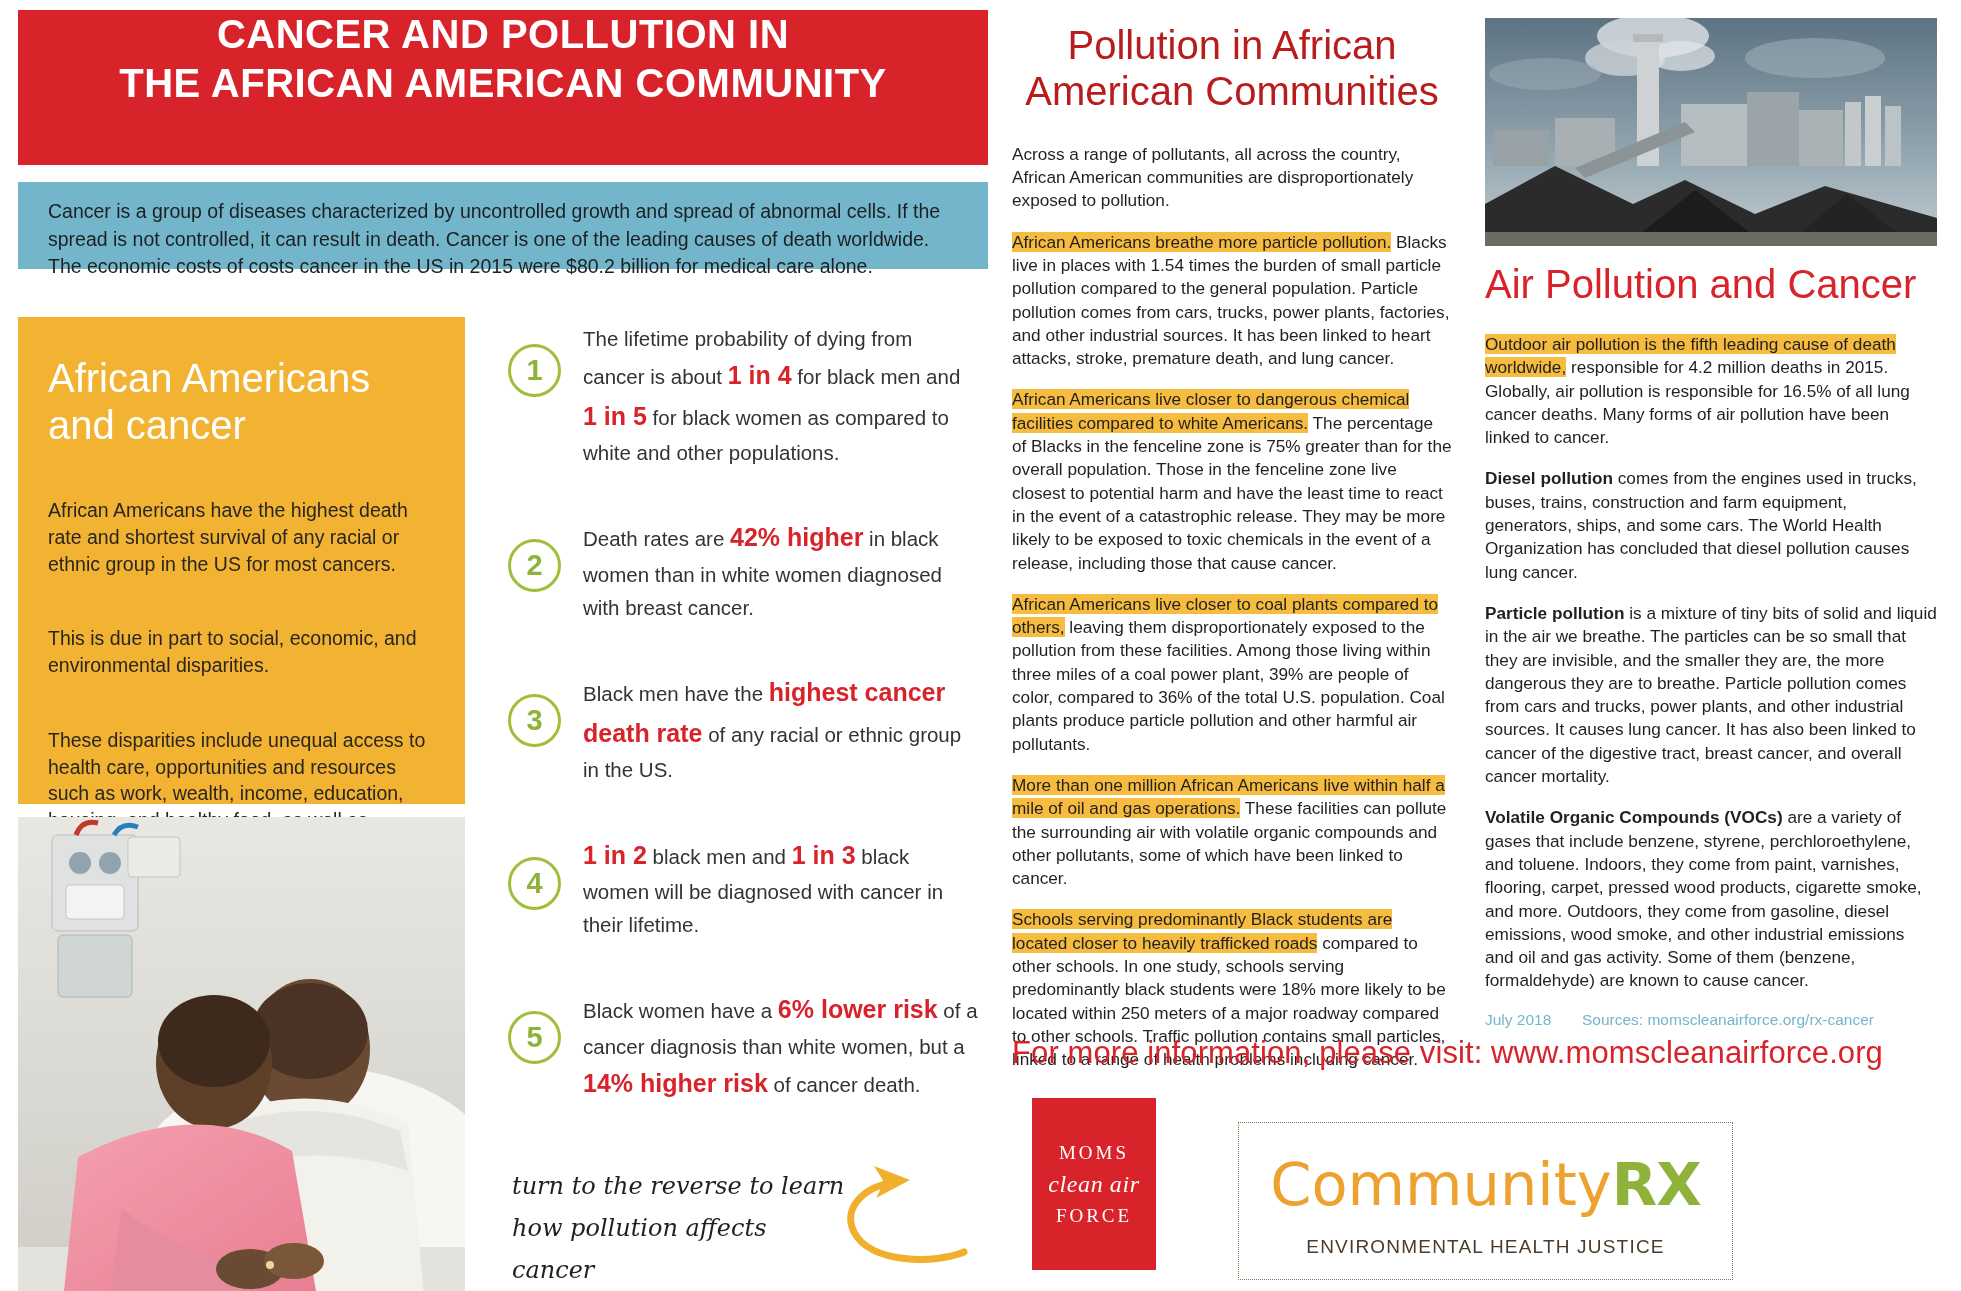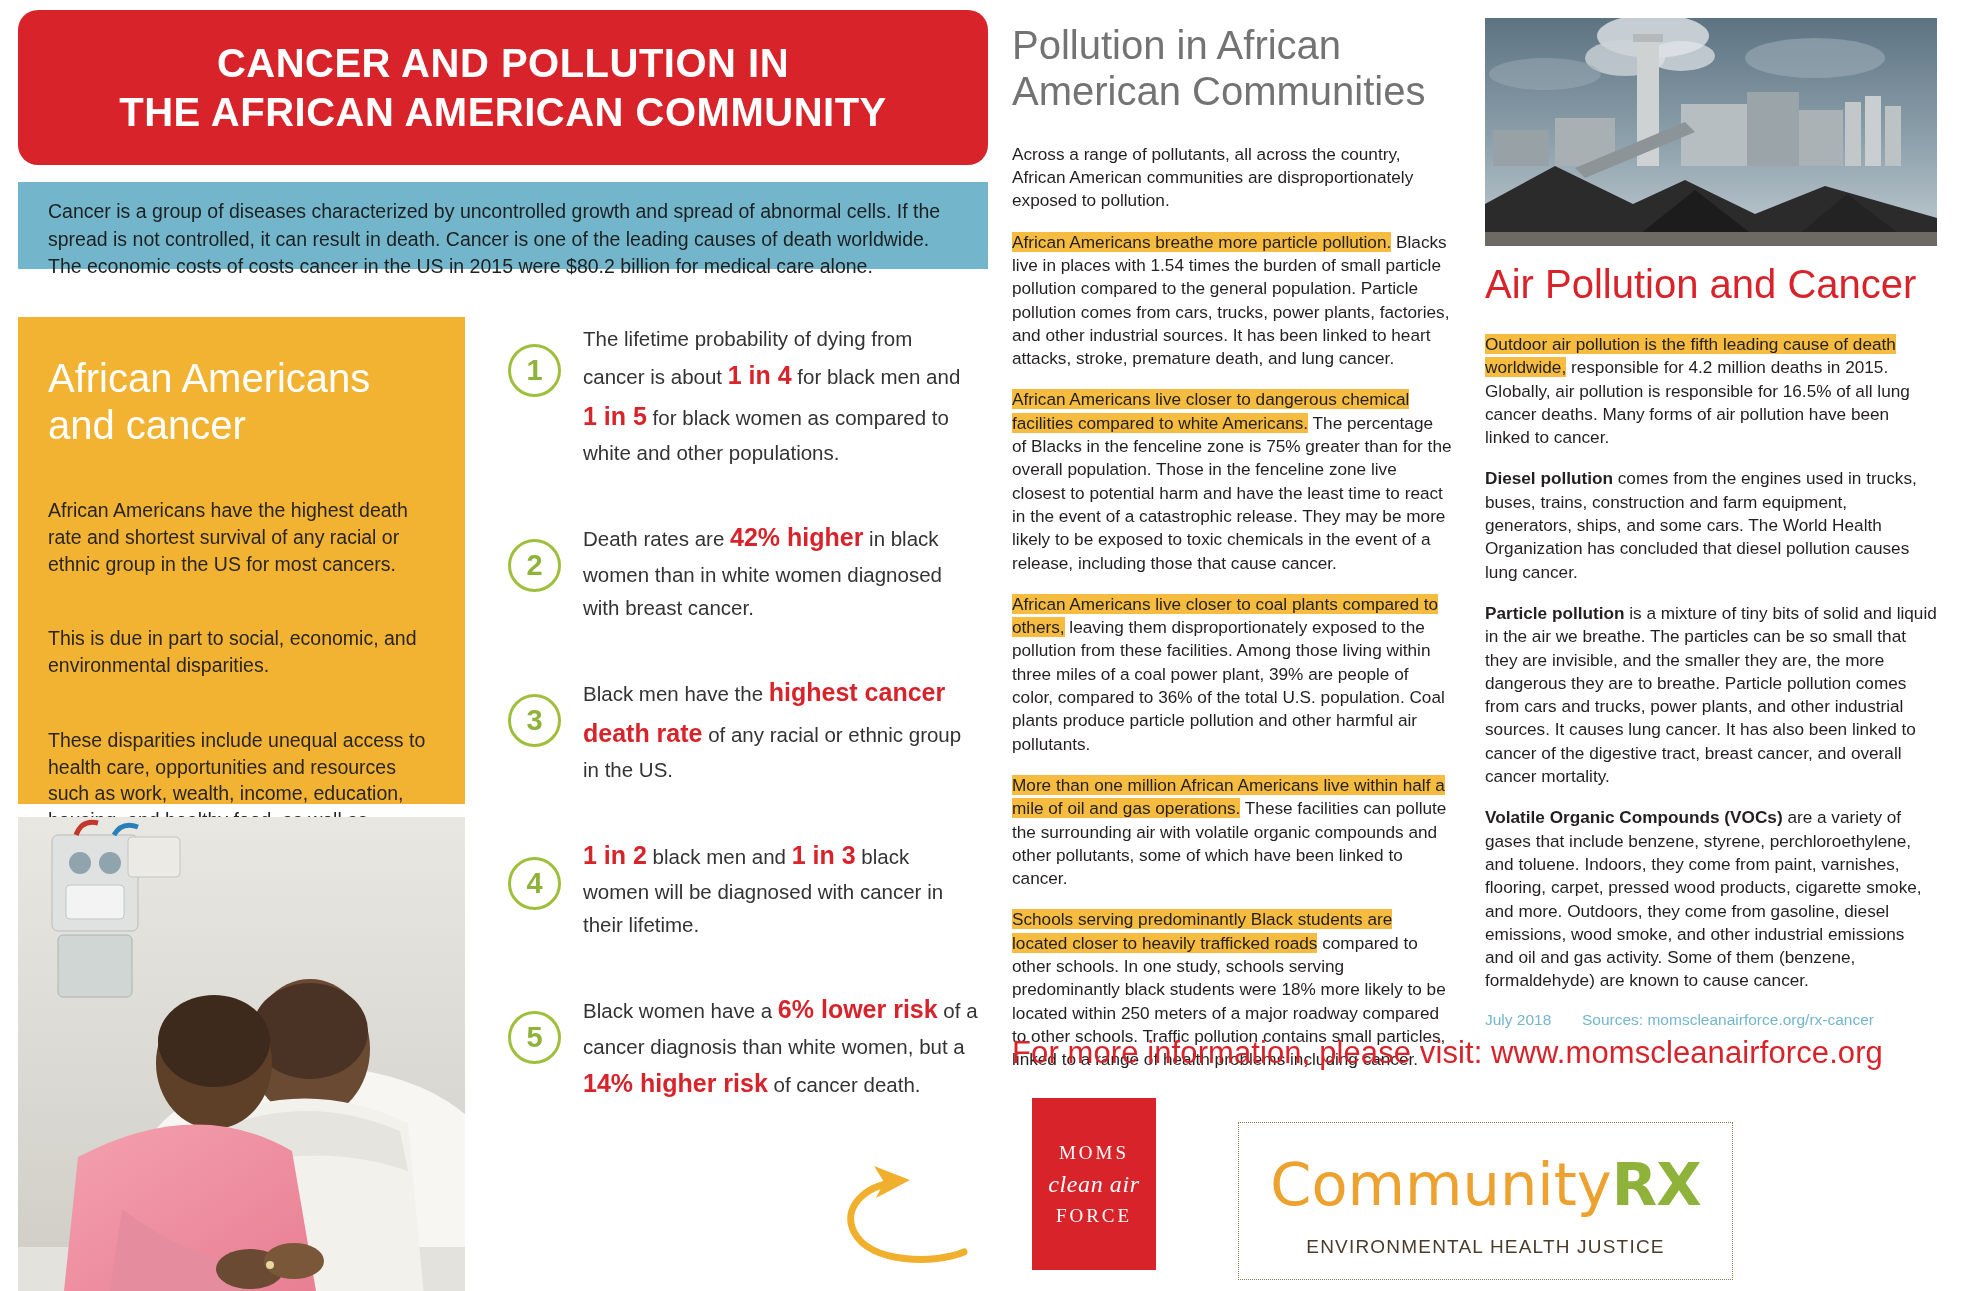--- a/index.html
+++ b/index.html
@@ -7,21 +7,21 @@
     width: 1961px; height: 1291px;
     background: #ffffff;
     font-family: "Liberation Sans", sans-serif;
     overflow: hidden;
   }
   .page { position: relative; width: 1961px; height: 1291px; background:#fff; }
 
   
   .header-band {
     position:absolute; left:18px; top:10px; width:970px; height:155px;
-    background:#d8232a; display:flex; align-items:center; justify-content:center;border-radius:20px;
+    background:#d8232a; display:flex; align-items:flex-start; justify-content:center;
   }
   .header-title {
     color:#fff; font-weight:bold; text-align:center;
     font-size:40px; line-height:1.22; letter-spacing:.5px;
     font-family:"Liberation Sans", sans-serif;
     text-transform:uppercase; white-space:pre-line;
   }
   .intro-band {
     position:absolute; left:18px; top:182px; width:970px; height:87px;
     background:#73b6cb; padding:16px 30px 10px 30px;
@@ -59,22 +59,22 @@
   .handwrite {
     position:absolute; left:512px; top:1165px; width:340px;
     font-family:"DejaVu Serif", serif; font-style:italic;
     font-size:24px; line-height:1.75; color:#231f20; white-space:pre-line;
   }
   .arrow-curl { position:absolute; left:840px; top:1160px; width:130px; height:110px; }
 
   
   .mid-col { position:absolute; left:1012px; top:22px; width:440px; }
   .mid-title {
-    color:#737373; font-size:40px; line-height:1.16; font-weight:normal;
-    margin-bottom:28px; white-space:pre-line;
+    color:#b91c1c; font-size:40px; line-height:1.16; font-weight:normal;
+    margin-bottom:28px; white-space:pre-line;text-align:center;
   }
   .mid-p { font-size:17.2px; line-height:1.355; color:#231f20; margin-bottom:18px; }
   .hl { background:#f5bc3f; }
 
   
   .photo-plant {
     position:absolute; left:1485px; top:18px; width:452px; height:228px;
     overflow:hidden; background:#6f7d86;
   }
   .right-col { position:absolute; left:1485px; top:262px; width:452px; }
@@ -199,20 +199,22 @@
       <div class="num-item">
         <div class="num-circle">4</div>
         <div class="num-text"><span class="red">1 in 2</span><span> black men and </span><span class="red">1 in 3</span><span> black women will be diagnosed with cancer in their lifetime.</span></div>
       </div>
       <div class="num-item">
         <div class="num-circle">5</div>
         <div class="num-text"><span>Black women have a </span><span class="red">6% lower risk</span><span> of a cancer diagnosis than white women, but a </span><span class="red">14% higher risk</span><span> of cancer death.</span></div>
       </div>
     </div>
 
+  <div class="handwrite">turn to the reverse to learn
+how pollution affects cancer</div>
   <svg class="arrow-curl" viewBox="0 0 130 110">
     <path d="M124 92 C 96 104, 30 104, 14 72 C 2 48, 24 26, 56 22" stroke="#f0b02e" stroke-width="7" fill="none" stroke-linecap="round"></path>
     <path d="M34 6 L70 20 L36 38 L44 22 Z" fill="#f0b02e"></path>
   </svg>
 
   <div class="mid-col">
     <h2 class="mid-title">Pollution in African
 American Communities</h2>
     <div id="mid-paras">
         <div class="mid-p"><span>Across a range of pollutants, all across the country, African American communities are disproportionately exposed to pollution.</span></div>

